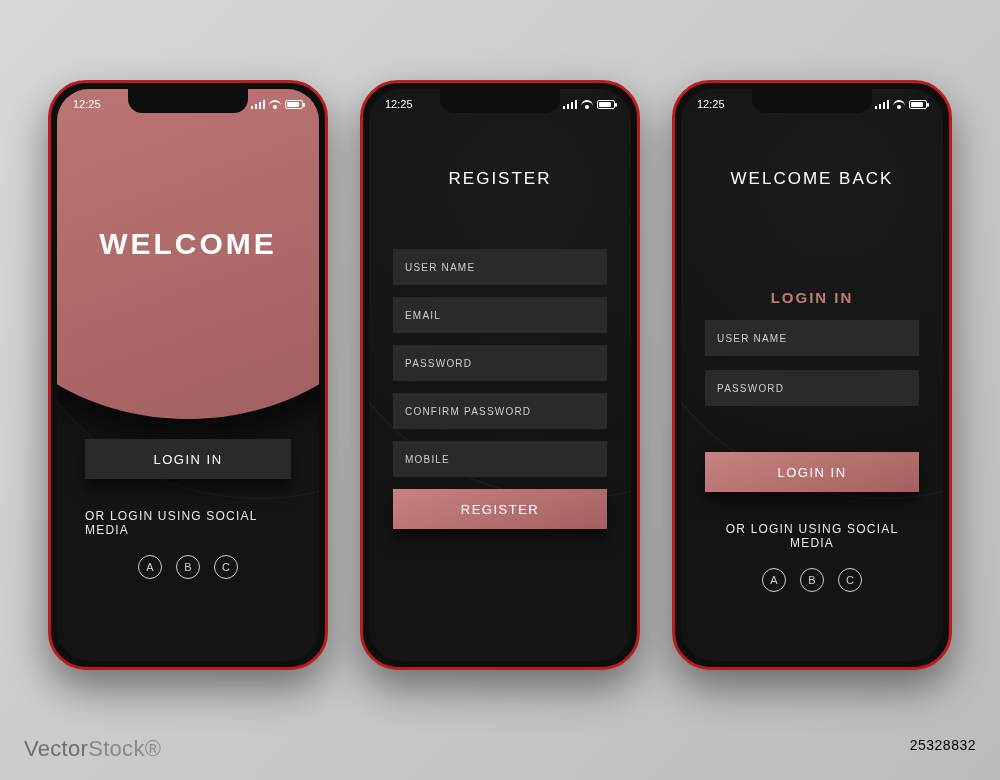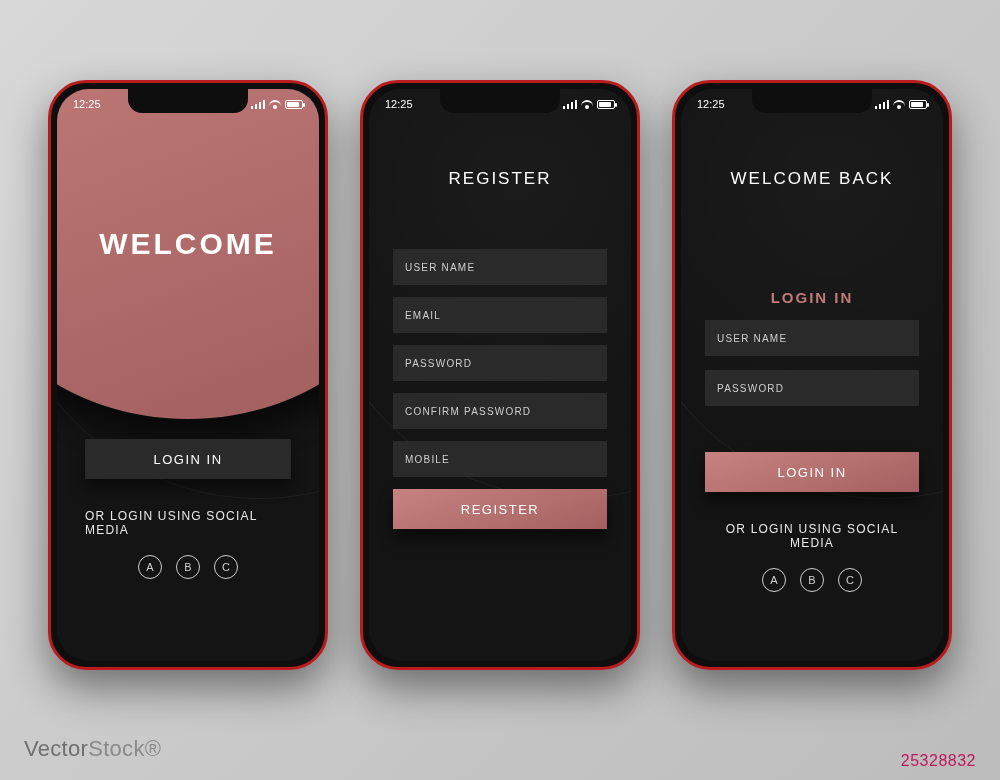--- a/index.html
+++ b/index.html
@@ -171,23 +171,23 @@
     position:absolute;
     bottom: 18px; left: 24px;
     color:#8a8a8a;
     font-size: 22px;
     font-weight:400;
     letter-spacing:.3px;
   }
   .watermark b { color:#6f6f6f; font-weight:400; }
   .imgid {
     position:absolute;
-    bottom: 10px; right: 24px;
-    color:#be185d;
-    font-size: 16px;
+    bottom: 27px; right: 24px;
+    color:#000000;
+    font-size: 14px;
     letter-spacing:.5px;
   }
 
   
   .sig, .wifi, .batt { display:inline-block; }
   .sig { width:14px; height:9px; background:
     linear-gradient(#fff,#fff) 0 6px/2px 3px no-repeat,
     linear-gradient(#fff,#fff) 4px 4px/2px 5px no-repeat,
     linear-gradient(#fff,#fff) 8px 2px/2px 7px no-repeat,
     linear-gradient(#fff,#fff) 12px 0/2px 9px no-repeat; }

